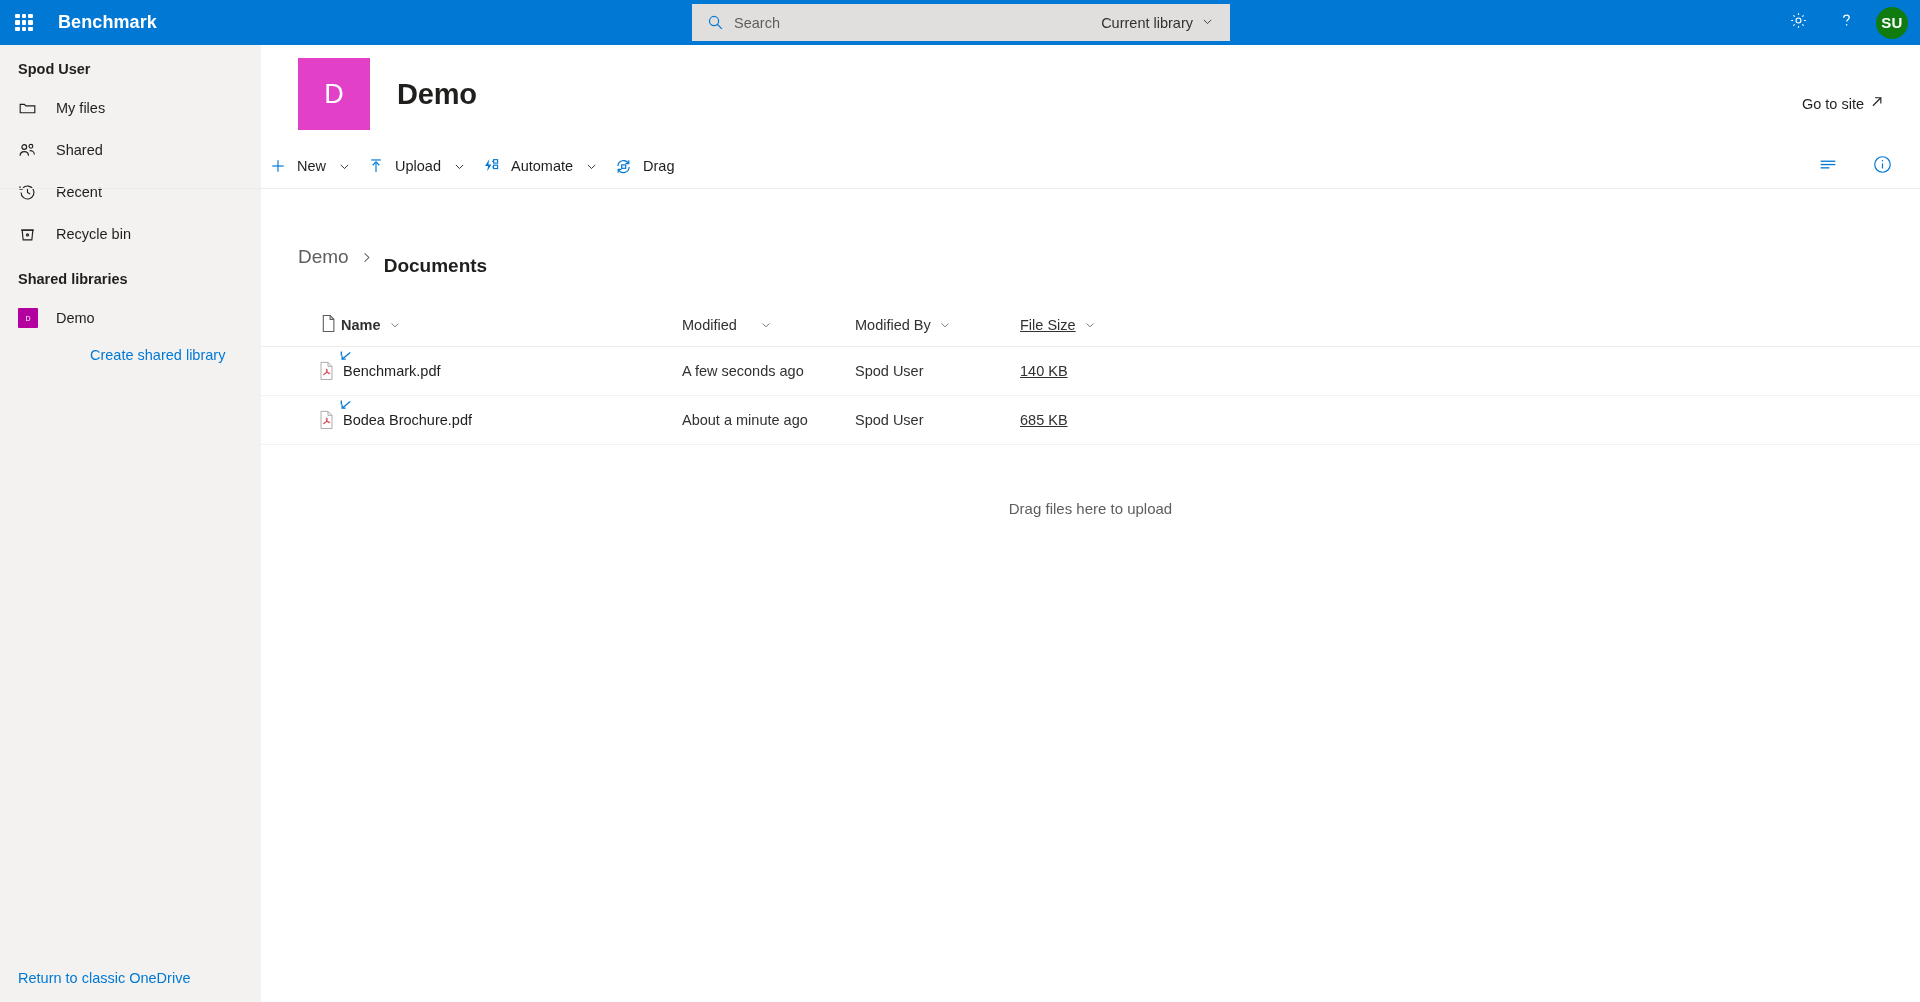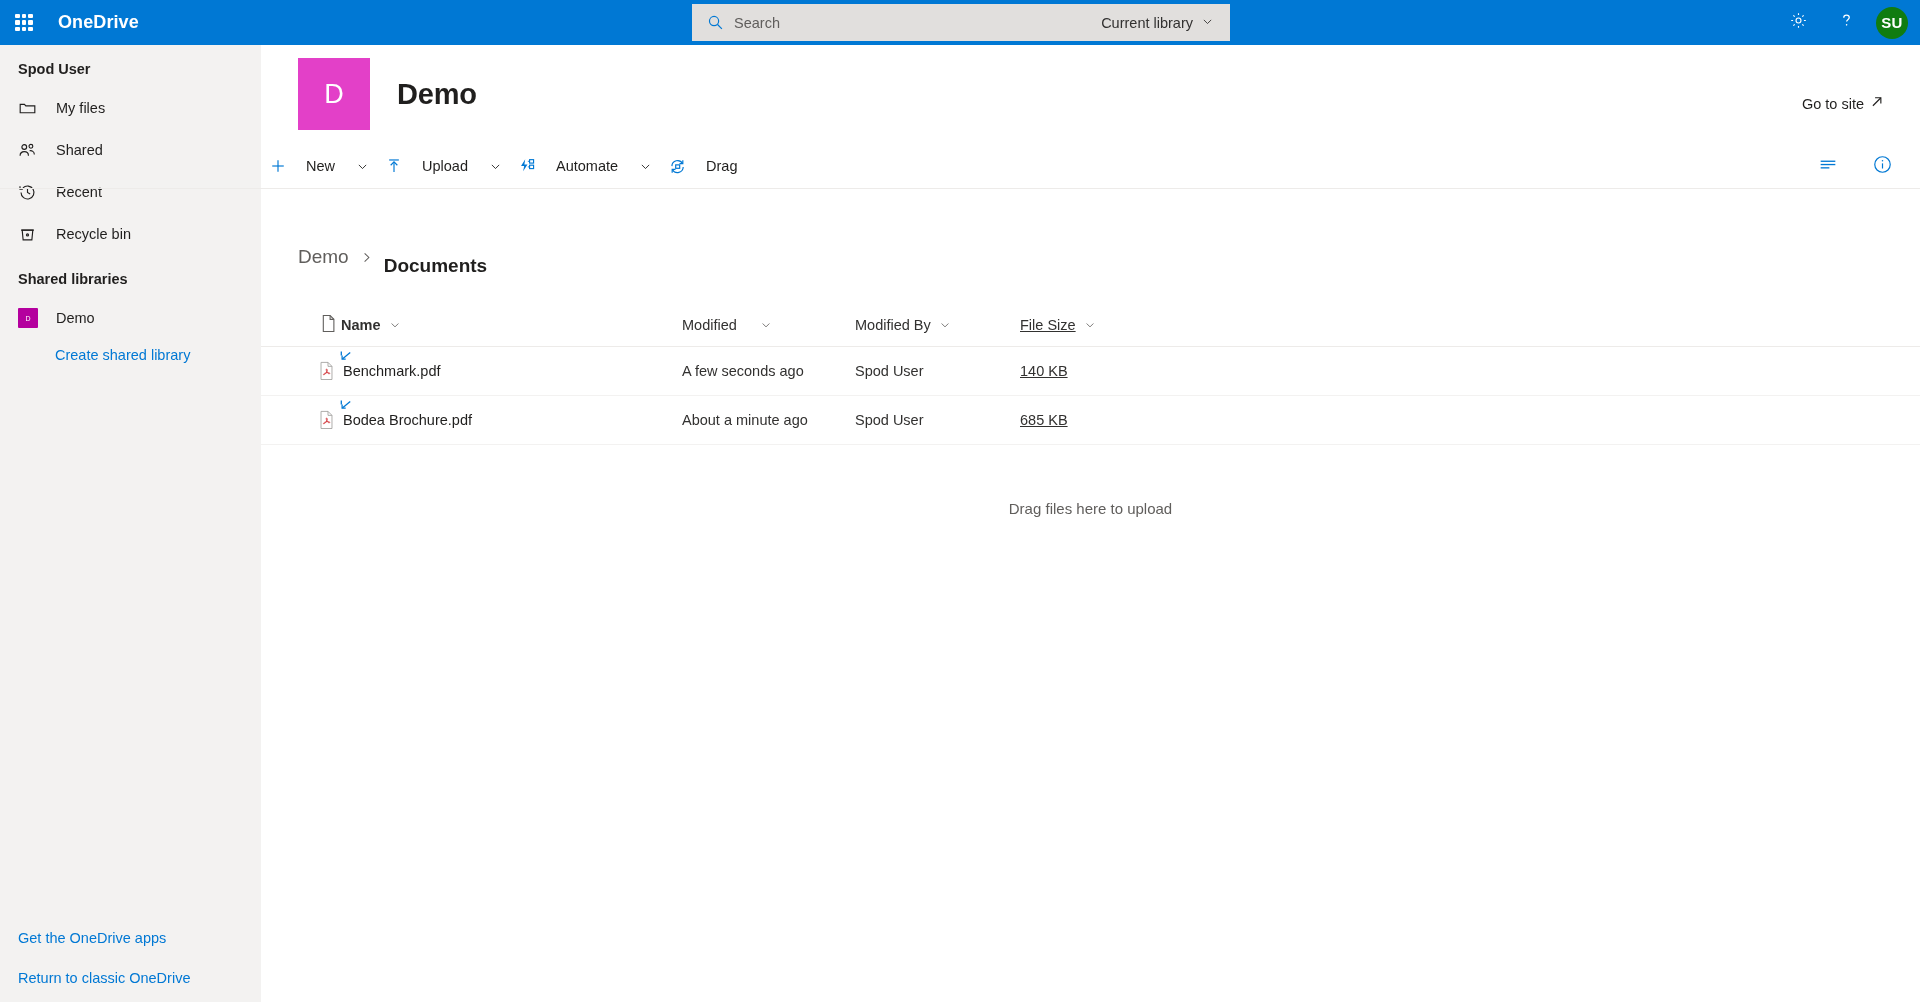--- a/index.html
+++ b/index.html
@@ -122,20 +122,21 @@
     font-size: 7px;
     display: flex; align-items: center; justify-content: center;
     flex-shrink: 0;
     border-radius: 1px;
   }
   .nav-link {
     color: #0078D4;
     font-size: 14.5px;
     padding: 8px 0 8px 55px;
     cursor: pointer;
+    margin-left: 35px;
   }
   .sidebar-footer { margin-top: auto; padding-bottom: 4px; }
   .footer-link {
     color: #0078D4;
     font-size: 14.5px;
     padding: 12px 0 12px 18px;
     cursor: pointer;
     display: block;
   }
 
@@ -192,21 +193,21 @@
     height: 46px;
     display: flex; align-items: center;
   }
   .cmd-btn {
     height: 42px;
     display: flex; align-items: center;
     padding: 0 8px;
     cursor: pointer;
     color: #201F1E;
     font-size: 14.5px;
-    gap: 19px;
+    gap: 10px;
   }
   .cmd-icon { display: flex; align-items: center; color: #0078D4; }
   .chev { display: flex; align-items: center; color: #201F1E; margin-left: 2px; }
   .cmd-right {
     position: absolute;
     right: 24px; top: 0;
     height: 46px;
     display: flex; align-items: center; gap: 26px;
   }
   .cmd-right .icon-btn {
@@ -283,21 +284,21 @@
         <i></i>
         <i></i>
         <i></i>
         <i></i>
         <i></i>
         <i></i>
         <i></i>
         <i></i>
     </div>
   </div>
-  <div class="suite-brand">OneDrive</div>
+  <div class="suite-brand">Benchmark</div>
 
   <div class="search-wrap">
     <span class="search-icon">
       <svg width="17" height="17" viewBox="0 0 20 20" fill="none" stroke="#0078D4" stroke-width="1.4">
         <circle cx="8.3" cy="8.3" r="5.4"></circle>
           <line x1="12.4" y1="12.4" x2="17.5" y2="17.5"></line>
       </svg>
     </span>
     <input class="search-input" type="text" placeholder="Search" style="">
     <div class="search-scope">
@@ -382,21 +383,20 @@
   <div class="nav-item">
     <span class="nav-icon">
       <span class="lib-tile">D</span>
     </span>
     <span class="nav-label">Demo</span>
   </div>
 
   <div class="nav-link">Create shared library</div>
 
   <div class="sidebar-footer">
-    <span class="footer-link">Get the OneDrive apps</span>
     <span class="footer-link">Return to classic OneDrive</span>
   </div>
 </div>
 
 <div class="main">
 
   <div class="site-header">
     <div class="site-tile">D</div>
     <div class="site-title">Demo</div>
     <div class="go-to-site">

